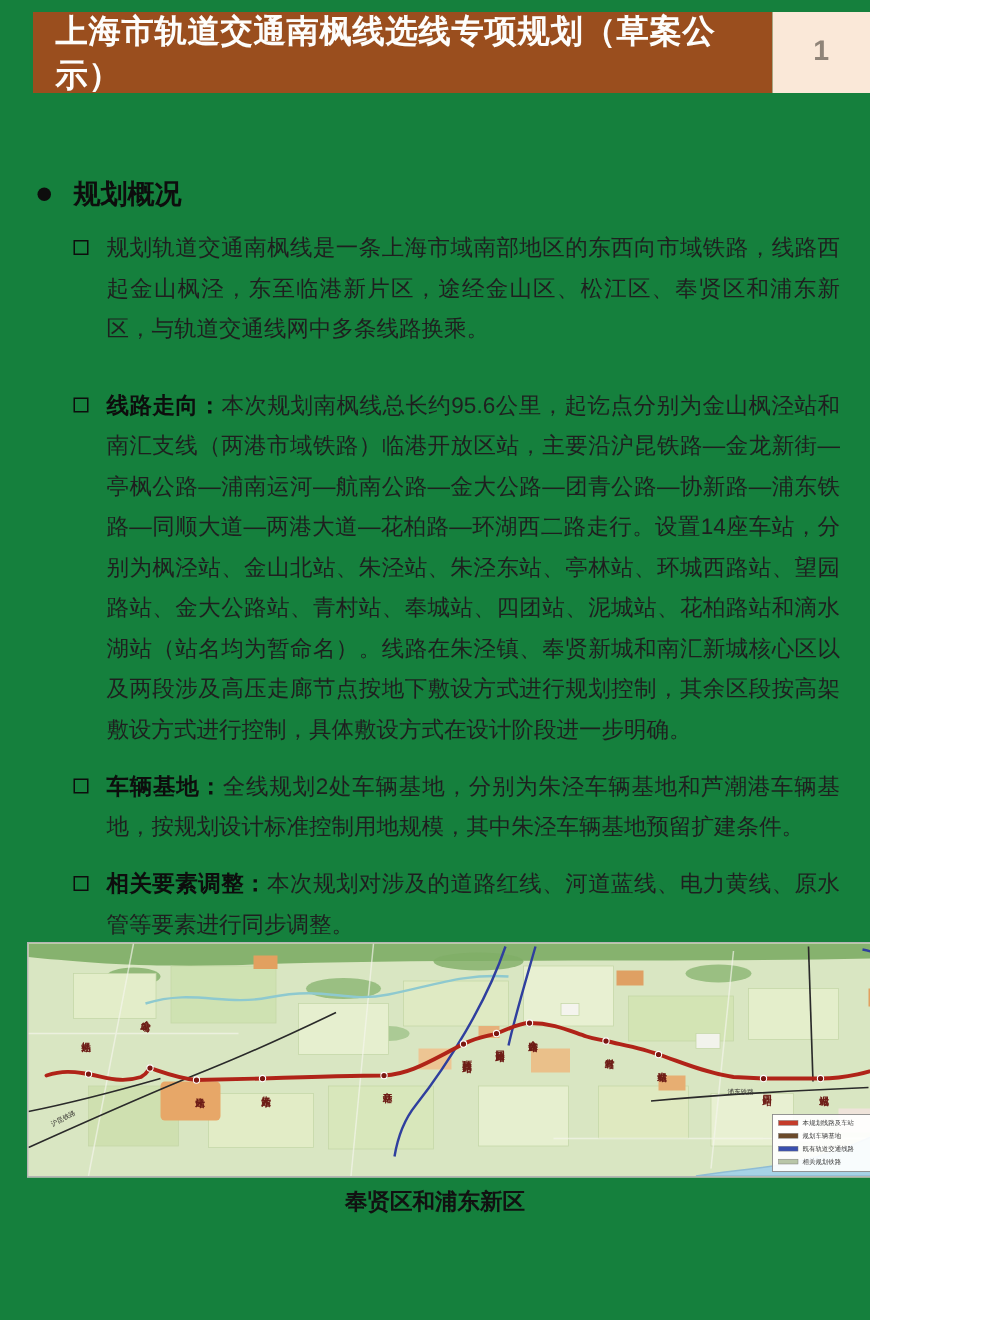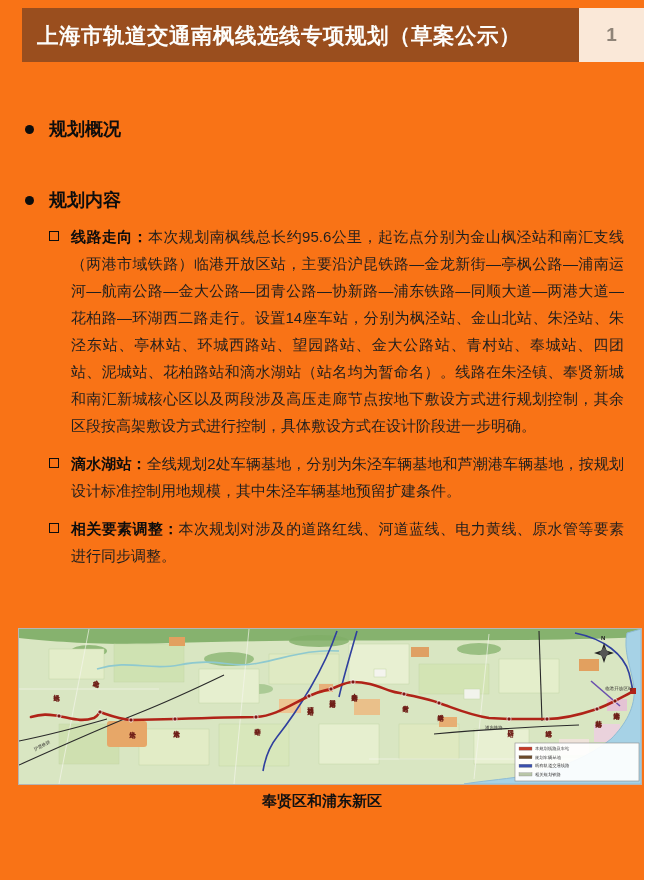--- a/index.html
+++ b/index.html
@@ -1,16 +1,16 @@
 <!DOCTYPE html>
 <html><head>
 <meta charset="utf-8">
 <style>
   html,body{margin:0;padding:0;}
-  .page{position:relative;width:644px;height:880px;background:#f97316;overflow:hidden;
+  .page{position:relative;width:580px;height:880px;background:#15803d;overflow:hidden;
         font-family:"Liberation Sans","DejaVu Sans",sans-serif;color:#222;}
   
   .header{position:absolute;left:22px;top:8px;right:0;height:54px;display:flex;}
   .header-title{flex:1;background:#9a4e1e;color:#fdfdfb;font-size:21.5px;font-weight:bold;
                 display:flex;align-items:center;padding-left:15px;letter-spacing:.5px;}
   .page-no{width:65px;background:#fae8d8;color:#8f8478;font-size:19px;font-weight:bold;
            display:flex;align-items:center;justify-content:center;}
   
   .content{position:absolute;left:24px;right:20px;top:70px;}
   .section{margin-top:16px;}
@@ -38,34 +38,34 @@
     <div class="page-no">1</div>
   </div>
 
   <div class="content">
 
     <div class="section">
       <div class="sec-head">
         <span class="dot"></span>
         <span>规划概况</span>
       </div>
+      <div class="item">
+        <span class="sq"></span>
+        <p><span class="lead"></span><span>规划轨道交通南枫线是一条上海市域南部地区的东西向市域铁路，线路西起金山枫泾，东至临港新片区，途经金山区、松江区、奉贤区和浦东新区，与轨道交通线网中多条线路换乘。</span></p>
+      </div>
     </div>
 
     <div class="section">
-      <div class="sec-head">
-        <span class="dot"></span>
-        <span>规划内容</span>
-      </div>
       <div class="item">
         <span class="sq"></span>
         <p><span class="lead">线路走向：</span><span>本次规划南枫线总长约95.6公里，起讫点分别为金山枫泾站和南汇支线（两港市域铁路）临港开放区站，主要沿沪昆铁路—金龙新街—亭枫公路—浦南运河—航南公路—金大公路—团青公路—协新路—浦东铁路—同顺大道—两港大道—花柏路—环湖西二路走行。设置14座车站，分别为枫泾站、金山北站、朱泾站、朱泾东站、亭林站、环城西路站、望园路站、金大公路站、青村站、奉城站、四团站、泥城站、花柏路站和滴水湖站（站名均为暂命名）。线路在朱泾镇、奉贤新城和南汇新城核心区以及两段涉及高压走廊节点按地下敷设方式进行规划控制，其余区段按高架敷设方式进行控制，具体敷设方式在设计阶段进一步明确。</span></p>
       </div>
       <div class="item">
         <span class="sq"></span>
-        <p><span class="lead">滴水湖站：</span><span>全线规划2处车辆基地，分别为朱泾车辆基地和芦潮港车辆基地，按规划设计标准控制用地规模，其中朱泾车辆基地预留扩建条件。</span></p>
+        <p><span class="lead">车辆基地：</span><span>全线规划2处车辆基地，分别为朱泾车辆基地和芦潮港车辆基地，按规划设计标准控制用地规模，其中朱泾车辆基地预留扩建条件。</span></p>
       </div>
       <div class="item">
         <span class="sq"></span>
         <p><span class="lead">相关要素调整：</span><span>本次规划对涉及的道路红线、河道蓝线、电力黄线、原水管等要素进行同步调整。</span></p>
       </div>
     </div>
   </div>
 
   <div class="map-wrap">
     <svg id="mapsvg" width="622" height="155" viewBox="0 0 622 155" xmlns="http://www.w3.org/2000/svg">

